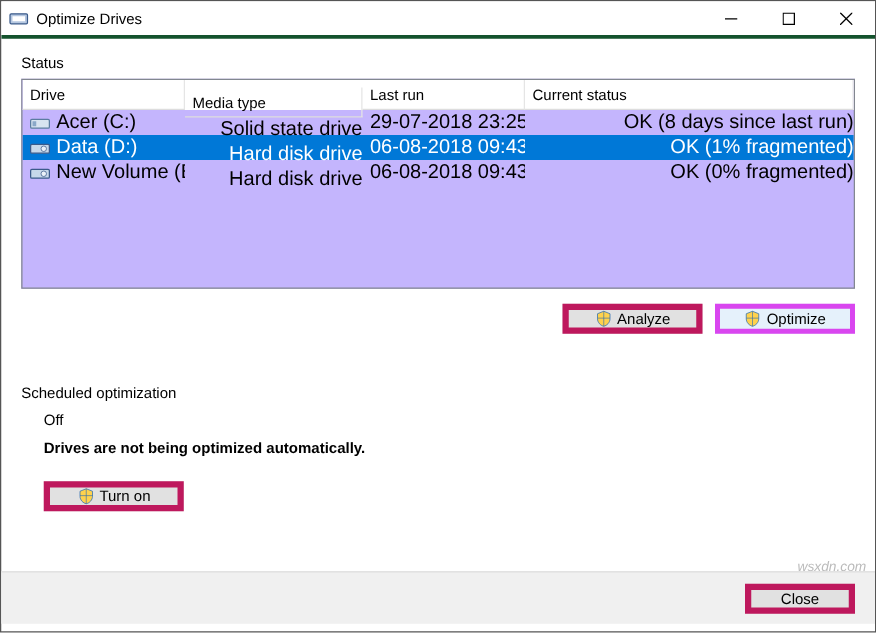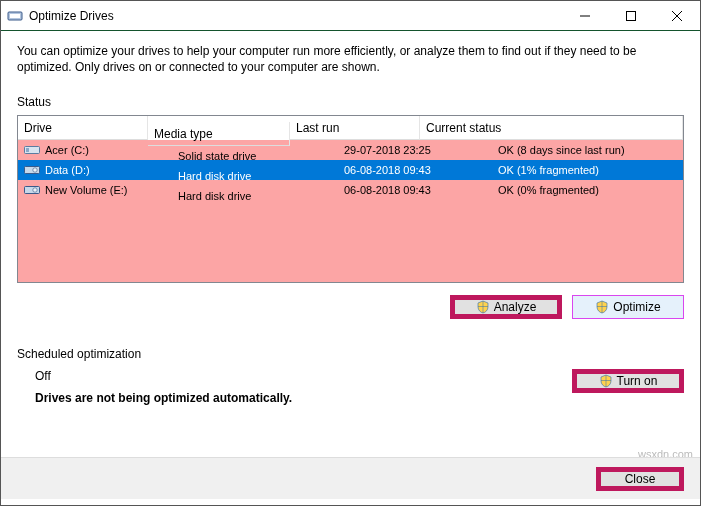--- a/index.html
+++ b/index.html
@@ -9,21 +9,21 @@
       background: #fff;
       width: 701px;
       height: 506px;
       overflow: hidden;
       border: 1px solid #555;
     }
     .titlebar {
       height: 30px;
       display: flex;
       align-items: center;
-      border-bottom: 1px solid #14532d;
+      border-bottom: 3px solid #14532d;
       background: #fff;
     }
     .titlebar-icon {
       width: 16px; height: 16px;
       margin: 0 6px;
       display: inline-flex;
       align-items: center; justify-content: center;
     }
     .titlebar-title { font-size: 12px; }
     .titlebar-spacer { flex: 1; }
@@ -43,44 +43,44 @@
       line-height: 1.35;
       margin-bottom: 20px;
     }
     .section-label {
       font-size: 12px;
       margin-bottom: 6px;
     }
     .list-box {
       border: 1px solid #828790;
       height: 168px;
-      background: #fca5a5;
+      background: #c4b5fd;
       overflow: hidden;
+      text-align: right;
     }
     .list-header {
       display: flex;
       height: 24px;
       align-items: center;
       font-size: 12px;
       background: #fff;
     }
     .list-header .col {
       padding-left: 6px;
       border-right: 1px solid #e5e5e5;
       height: 100%;
       display: flex;
       align-items: center;
       border-bottom: 1px solid #ddd;
     }
     .list-row {
       display: flex;
       height: 20px;
       align-items: center;
-      font-size: 11px;
-      gap: 24px;
+      font-size: 16px;
     }
     .list-row.selected {
       background: #0078d7;
       color: #fff;
     }
     .col { overflow: hidden; white-space: nowrap; }
     .c-drive { width: 130px; padding-left: 6px; display: flex; align-items: center; gap: 5px; }
     .c-media { width: 142px; padding-left: 6px; margin-top: 12px; }
     .c-last  { width: 130px; padding-left: 6px; }
     .c-status{ flex: 1; padding-left: 6px; }
@@ -102,34 +102,35 @@
       background: #e1e1e1;
       font-size: 12px;
       font-family: inherit;
       display: inline-flex;
       align-items: center;
       justify-content: center;
       gap: 4px;
       cursor: default;
     }
     .btn.default {
-      border: 1px solid #d946ef;
+      border: 4px solid #d946ef;
       background: #e5f1fb;
     }
     .shield {
       width: 14px; height: 14px;
       display: inline-block;
     }
-    .sched-section { margin-top: 28px; }
+    .sched-section { margin-top: 40px; }
     .sched-body {
       display: flex;
       align-items: flex-start;
       gap: 20px;
       margin-top: 8px;
       padding-left: 18px;
+      flex-direction: column;
     }
     .sched-text { flex: 1; }
     .sched-off { font-size: 12px; margin-bottom: 8px; }
     .sched-desc { font-size: 12px; font-weight: bold; }
     .bottom-bar {
       position: absolute;
       left: 1px; right: 1px; bottom: 7px;
       height: 42px;
       background: #f0f0f0;
       border-top: 1px solid #ddd;
@@ -137,20 +138,21 @@
       justify-content: flex-end;
       align-items: center;
       padding-right: 16px;
     }
     .watermark {
       position: absolute;
       right: 8px;
       bottom: 46px;
       font-size: 11px;
       color: #bbb;
+      font-style: italic;
     }
   </style>
 </head>
 <body>
 
 <div class="titlebar">
   <span class="titlebar-icon">
     <svg viewBox="0 0 16 16" width="16" height="16">
       <rect x="1" y="4" width="14" height="8" rx="1" fill="#b5c7e0" stroke="#3a5a8a" stroke-width="1"></rect>
       <rect x="3" y="6" width="10" height="4" fill="#fff"></rect>
@@ -170,21 +172,20 @@
   </div>
   <div class="win-btn">
     <svg width="10" height="10">
       <line x1="0" y1="0" x2="10" y2="10" stroke="#000" stroke-width="1"></line>
       <line x1="10" y1="0" x2="0" y2="10" stroke="#000" stroke-width="1"></line>
     </svg>
   </div>
 </div>
 
 <div class="content">
-  <p class="intro">You can optimize your drives to help your computer run more efficiently, or analyze them to find out if they need to be optimized. Only drives on or connected to your computer are shown.</p>
 
   <div class="section-label">Status</div>
 
   <div class="list-box">
     <div class="list-header">
       <div class="col c-drive">Drive</div>
       <div class="col c-media">Media type</div>
       <div class="col c-last">Last run</div>
       <div class="col c-status">Current status</div>
     </div>

